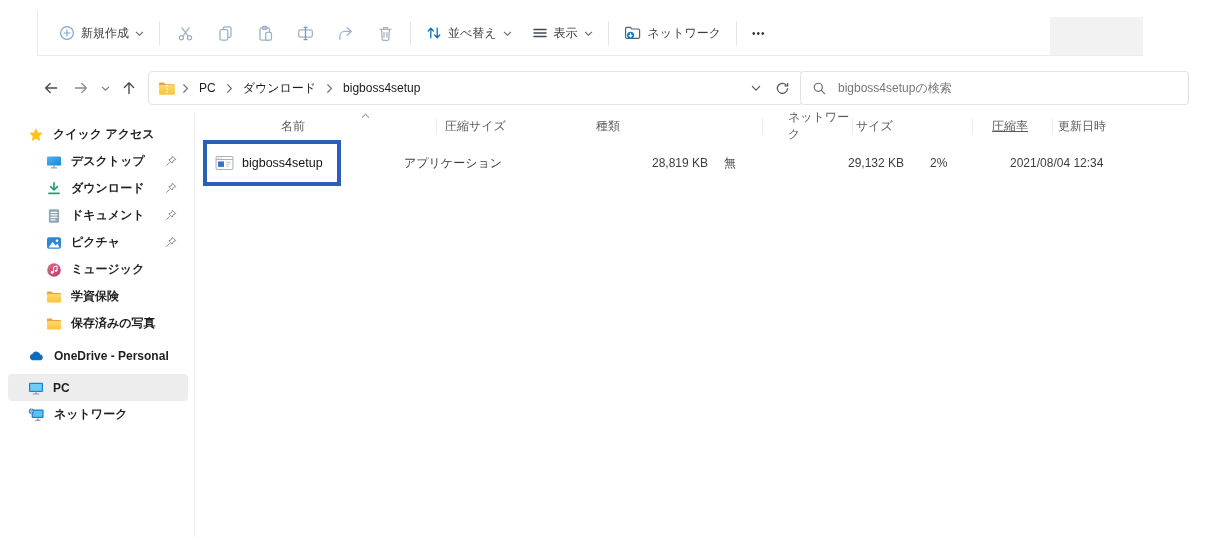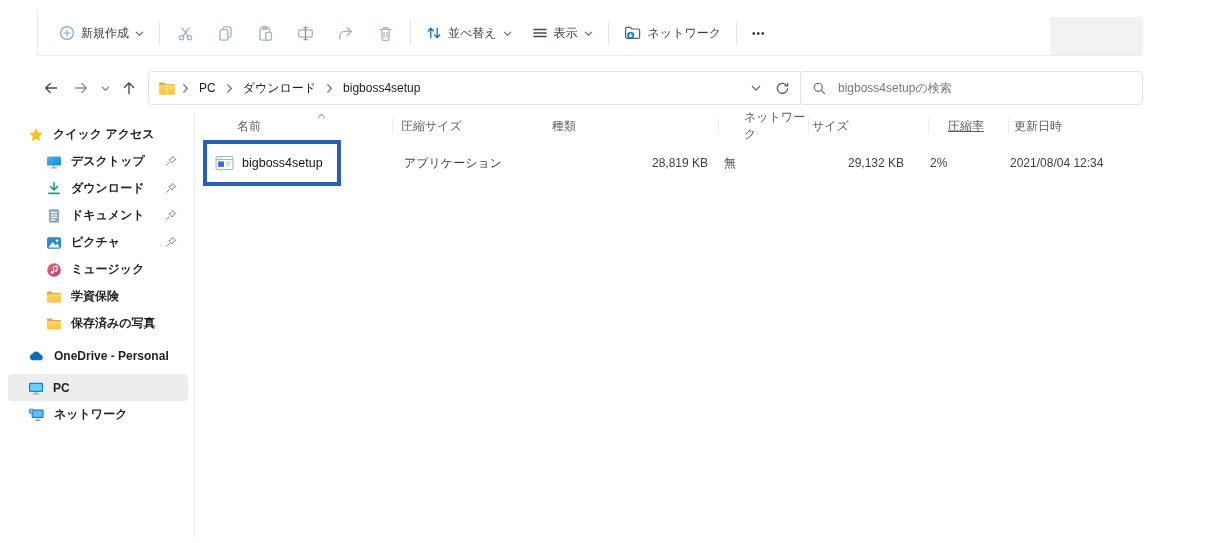--- a/index.html
+++ b/index.html
@@ -21,42 +21,42 @@
   
   .nav-arrows{position:absolute;left:36px;top:71px;height:34px;display:flex;align-items:center;}
   .nav-btn{width:30px;height:30px;display:flex;align-items:center;justify-content:center;border-radius:4px;}
   .nav-btn.small{width:18px;}
   .breadcrumb-box{position:absolute;left:148px;top:71px;width:655px;height:34px;background:#fff;
                   border:1px solid #e2e2e2;border-radius:4px;box-sizing:border-box;
                   display:flex;align-items:center;padding:0 6px 0 9px;gap:5px;}
   .crumb{padding:2px 4px;border-radius:3px;color:#1b1b1b;white-space:nowrap;}
   .crumb-sep{margin:0 1px;}
   .bc-right{margin-left:auto;display:flex;align-items:center;gap:14px;padding-right:6px;}
-  .search-box{position:absolute;left:800px;top:71px;width:343px;height:34px;background:#fff;
+  .search-box{position:absolute;left:800px;top:71px;width:389px;height:34px;background:#fff;
               border:1px solid #e2e2e2;border-radius:4px;box-sizing:border-box;
               display:flex;align-items:center;gap:9px;padding:0 11px;}
   .search-box input{border:none;outline:none;flex:1;font:12px "Liberation Sans","DejaVu Sans",sans-serif;
                     color:#333;background:transparent;}
   .search-box input::placeholder{color:#777;opacity:1;}
 
   
   .sidebar{position:absolute;left:0;top:112px;width:195px;bottom:6px;border-right:1px solid #ededed;
            padding-top:9px;box-sizing:border-box;font-weight:bold;}
   .side-item{height:27px;display:flex;align-items:center;gap:9px;margin:0 6px 0 8px;
              border-radius:4px;position:relative;color:#1f1f1f;white-space:nowrap;}
   .side-item.root{padding-left:20px;}
   .side-item.child{padding-left:38px;}
   .side-item.selected{background:#ededed;}
   .side-item.gap{margin-top:5px;}
   .pin{position:absolute;right:11px;top:7px;}
 
   
   .content{position:absolute;left:196px;top:112px;right:0;bottom:23px;}
   .grid{display:grid;grid-template-columns:196px 148px 178px 90px 120px 80px 1fr;}
-  .hrow{height:28px;}
+  .hrow{height:28px;margin-left:44px;}
   .hcell{position:relative;display:flex;align-items:center;height:28px;color:#5c5c5c;}
   .hcell.r3::before,.hcell.r4::before,.hcell.r5::before,.hcell.r6::before,.hcell.r7::before{
       content:"";position:absolute;left:0;top:6px;height:16px;width:1px;background:#ececec;}
   .h-name{padding-left:41px;}
   .h-type{padding-left:12px;}
   .h-csize{padding-left:9px;}
   .h-pwd{padding-left:26px;}
   .h-size{padding-left:4px;}
   .h-ratio{padding-left:20px;text-decoration:underline;}
   .h-mod{padding-left:6px;}

